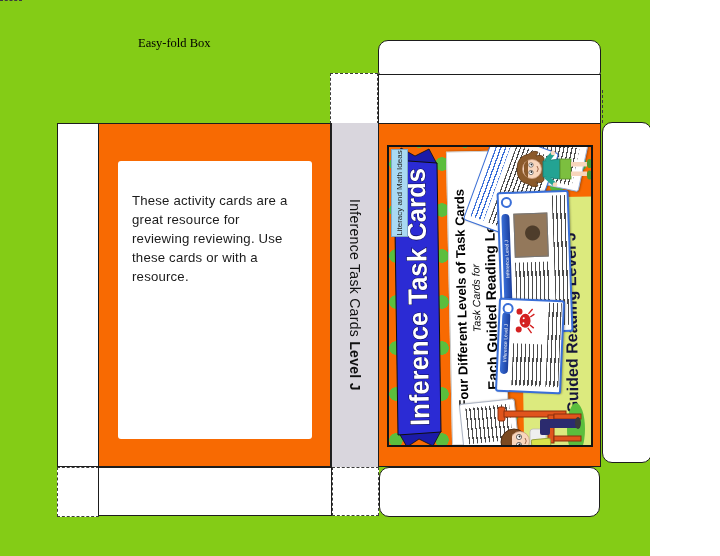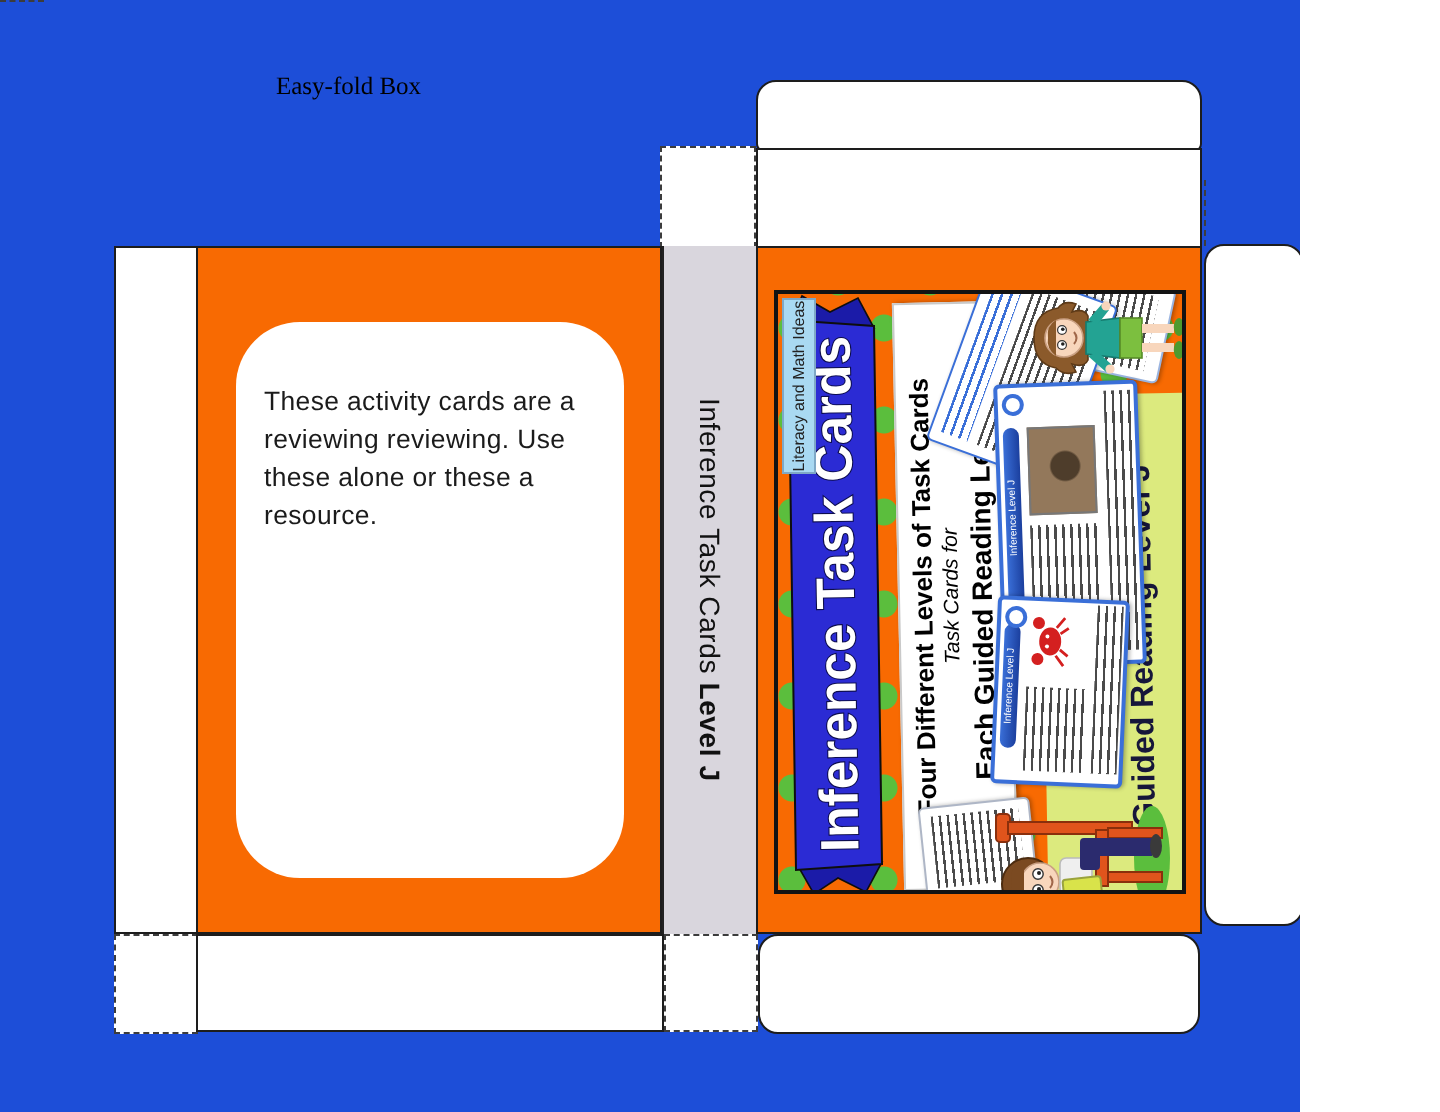--- a/index.html
+++ b/index.html
@@ -1,17 +1,17 @@
 <!DOCTYPE html>
 <html><head>
 <meta charset="utf-8">
 <style>
   html,body{margin:0;padding:0;background:#fff;}
   *{box-sizing:border-box;}
-  #canvas{position:relative;width:650px;height:556px;background:#1d4ed8;overflow:hidden;
+  #canvas{position:relative;width:650px;height:556px;background:#84cc16;overflow:hidden;
           font-family:"Liberation Sans",sans-serif;}
   .abs{position:absolute;}
 
   
   .flap{position:absolute;background:#fff;border:1.6px solid #1d1d1d;}
   #tuck-top{left:378px;top:40px;width:223px;height:36px;border-radius:10px 10px 4px 4px;}
   #lid-top{left:378px;top:74px;width:223px;height:50px;}
   .dashed{position:absolute;border:1.4px dashed #3c3c3c;background:#fff;}
   #dash-top-left{left:330px;top:73px;width:48px;height:51px;}
   #dash-seg-h{left:601px;top:72px;width:22px;height:0;border:none;border-top:1.4px dashed #3c3c3c;background:none;}
@@ -23,21 +23,21 @@
   #dash-bottom-left{left:57px;top:467px;width:42px;height:50px;}
   #bottom-panel{left:98px;top:467px;width:234px;height:49px;}
   #dash-bottom{left:332px;top:467px;width:47px;height:49px;}
   #bottom-flap{left:379px;top:467px;width:221px;height:50px;border-radius:10px;}
 
   
   #page-title{left:138px;top:36px;font-family:"Liberation Serif",serif;font-size:12.5px;color:#000;}
 
   
   #back-panel{left:98px;top:123px;width:233px;height:344px;background:#F86A02;border:1.4px solid #1d1d1d;}
-  #note-card{position:absolute;left:19px;top:37px;width:194px;height:278px;background:#fff;border-radius:32px;}
+  #note-card{position:absolute;left:19px;top:37px;width:194px;height:278px;background:#fff;border-radius:3px;}
   #note-text{padding:30px 12px 0 14px;font-size:13.2px;line-height:19px;color:#1b1b1b;letter-spacing:.2px;}
 
   
   #spine{left:331px;top:123px;width:47px;height:344px;background:#D9D6DD;border-left:1.2px solid #222;
          display:flex;align-items:center;justify-content:center;}
   #spine-text{writing-mode:vertical-rl;font-size:14px;color:#111;letter-spacing:.3px;white-space:nowrap;}
   .bold{font-weight:bold;}
 
   
   #cover{left:378px;top:123px;width:223px;height:344px;background:#F86A02;border:1.6px solid #1d1d1d;}
@@ -105,22 +105,23 @@
   <div id="right-flap" class="flap"></div>
   <div id="dash-bottom-left" class="dashed"></div>
   <div id="bottom-panel" class="flap"></div>
   <div id="dash-bottom" class="dashed"></div>
   <div id="bottom-flap" class="flap"></div>
 
   <div id="back-panel" class="abs">
     <div id="note-card">
       <div id="note-text">
         <div>These activity cards are a</div>
+        <div>great resource for</div>
         <div>reviewing reviewing. Use</div>
-        <div>these alone or these a</div>
+        <div>these cards or with a</div>
         <div>resource.</div>
       </div>
     </div>
   </div>
 
   <div id="spine" class="abs">
     <div id="spine-text"><span>Inference Task Cards</span>&nbsp;<span class="bold">Level J</span></div>
   </div>
 
   <div id="cover" class="abs">

